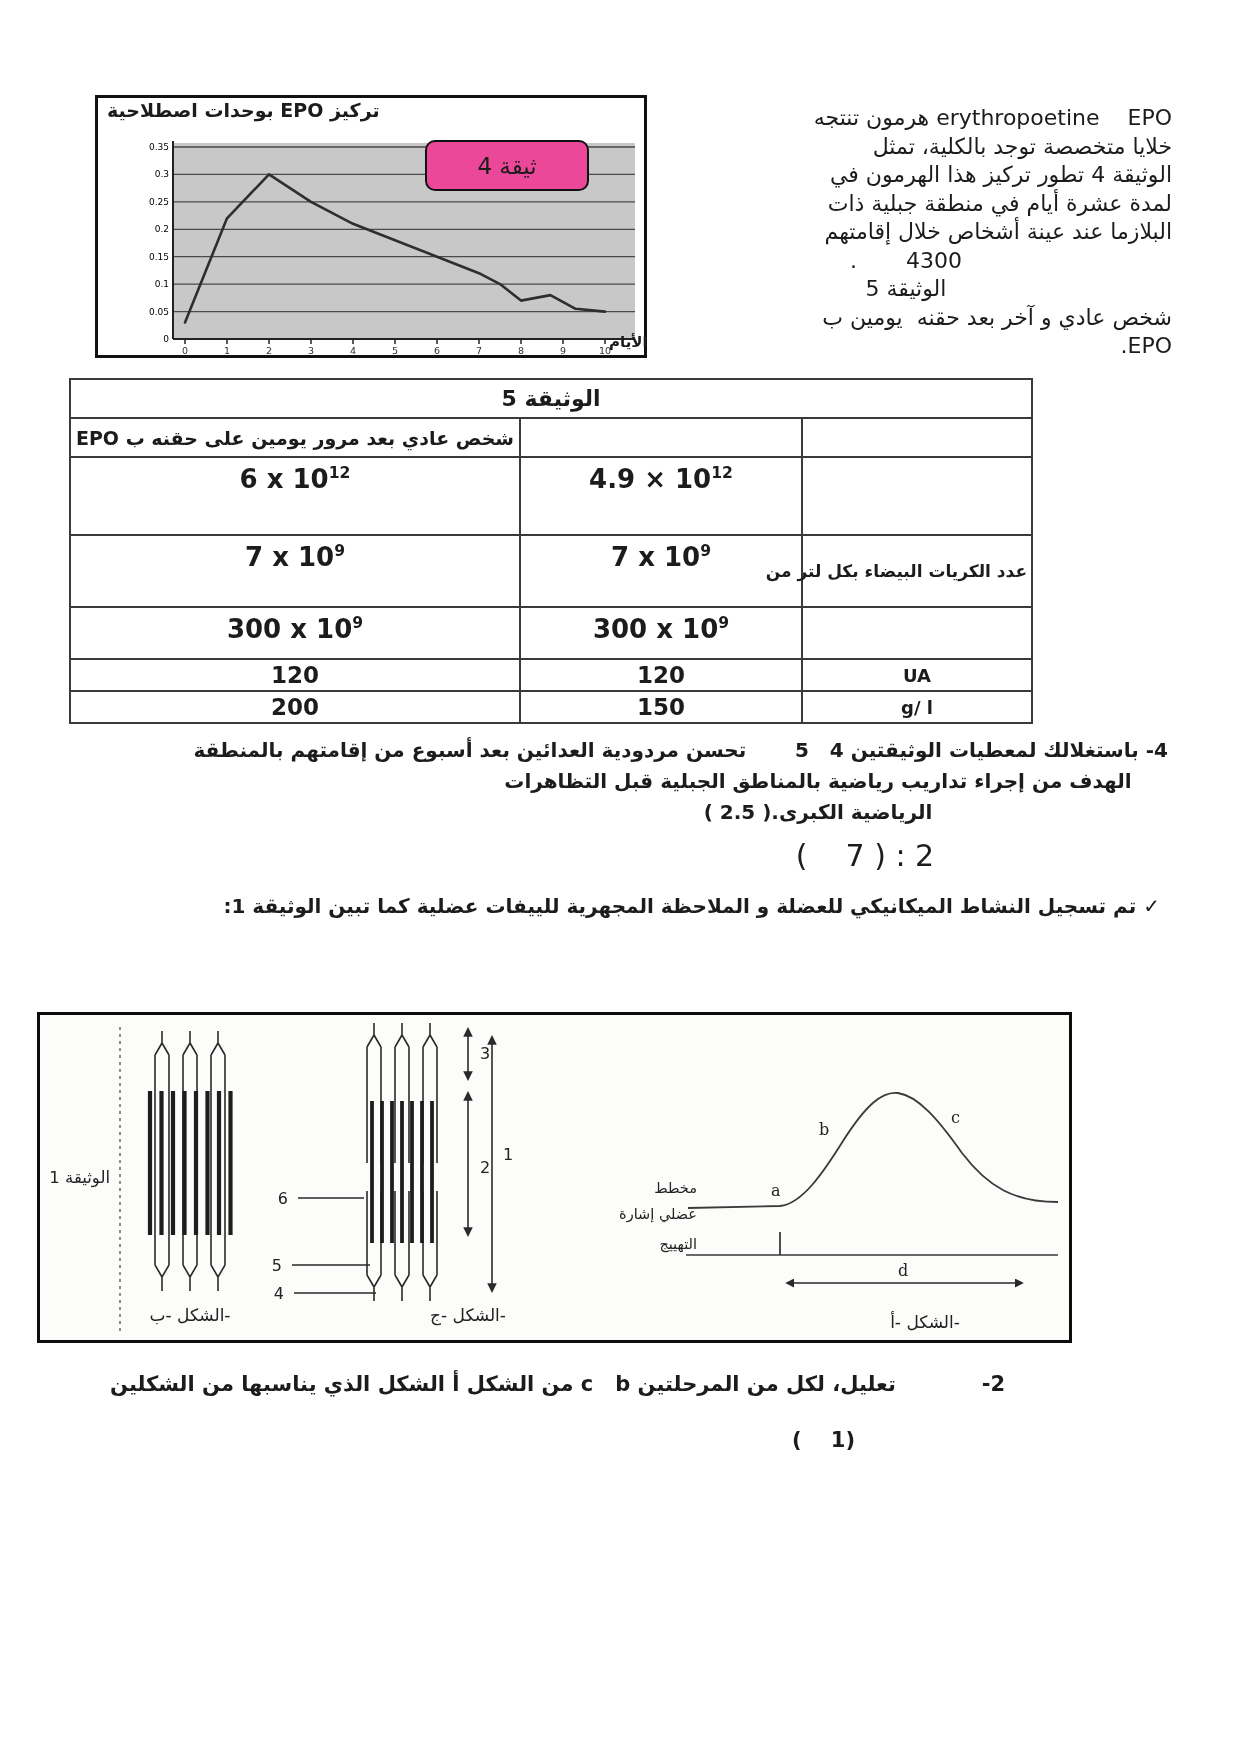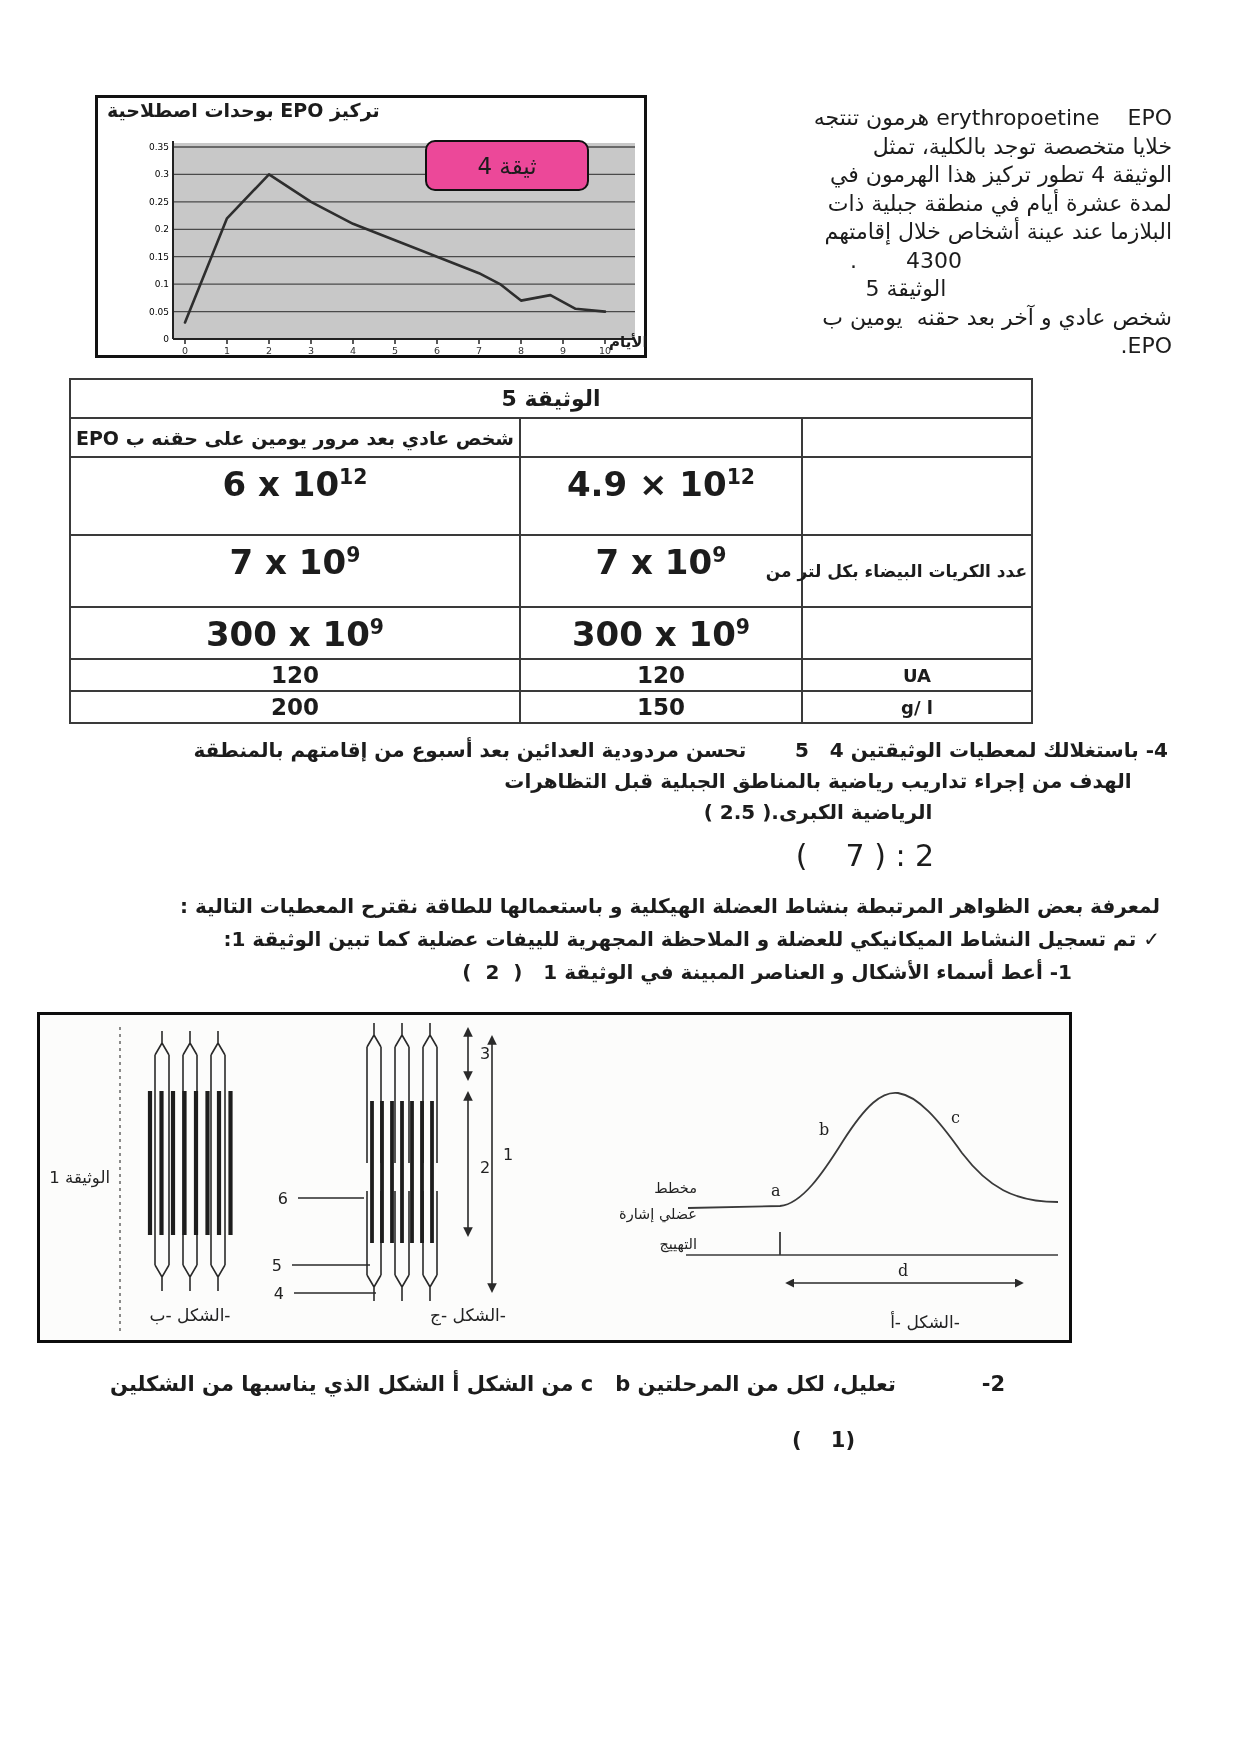--- a/index.html
+++ b/index.html
@@ -16,21 +16,21 @@
   #intro-right{left:640px;top:104px;width:532px;direction:rtl;text-align:right;font-size:22px;line-height:28.5px;}
   #intro-right .ir-line{white-space:pre;}
   #intro-right .ir-line:nth-child(6){text-align:center;}
   #intro-right .ir-line:nth-child(7){text-align:center;}
 
   
   #doc5{left:69px;top:378px;width:962px;border-collapse:collapse;table-layout:fixed;}
   #doc5 td{border:2px solid #3a3a3a;text-align:center;vertical-align:top;padding:2px 4px;overflow:visible;}
   #doc5 .t-title{font-size:22px;font-weight:bold;height:33px;vertical-align:middle;direction:rtl;}
   #doc5 .t-head{font-size:19px;font-weight:bold;height:33px;direction:rtl;vertical-align:middle;white-space:nowrap;}
-  #doc5 .num-big{font-size:34px;font-weight:bold;padding-top:6px;margin-top:11px;}
+  #doc5 .num-big{font-size:26px;font-weight:bold;padding-top:6px;margin-top:11px;}
   #doc5 .num-sm{font-size:23px;font-weight:bold;vertical-align:middle;}
   #doc5 .unit{font-size:18px;font-weight:bold;vertical-align:middle;}
   #doc5 .rtl-label{font-size:17px;font-weight:bold;direction:rtl;white-space:nowrap;vertical-align:middle;}
   #doc5 sup{font-size:60%;vertical-align:super;}
   .h-r1{height:78px;} .h-r2{height:72px;} .h-r3{height:52px;} .h-r4{height:27px;} .h-r5{height:29px;}
 
   
   #q4{left:70px;top:735px;width:1098px;direction:rtl;text-align:right;font-size:20px;font-weight:bold;line-height:31px;}
   #q4 .q4-l1{white-space:pre;}
   #q4 .q4-l2{margin-left:0;margin-right:0;text-align:center;width:700px;}
@@ -170,23 +170,21 @@
 </table>
 
 <div class="abs" id="q4">
   <div class="q4-l1">4- باستغلالك لمعطيات الوثيقتين 4   5       تحسن مردودية العدائين بعد أسبوع من إقامتهم بالمنطقة</div>
   <div class="q4-l2">الهدف من إجراء تداريب رياضية بالمناطق الجبلية قبل التظاهرات الرياضية الكبرى.(  2.5   )</div>
 </div>
 
 <div class="abs" id="sec2">(    7 ) : 2</div>
 
 <div class="abs" id="intro2">
-  <div>لمعرفة بعض الظواهر المرتبطة بنشاط العضلة الهيكلية و باستعمالها للطاقة نقترح المعطيات التالية :</div>
   <div>✓ تم تسجيل النشاط الميكانيكي للعضلة و الملاحظة المجهرية للييفات عضلية كما تبين الوثيقة 1:</div>
-  <div class="i2-l3">1- أعط أسماء الأشكال و العناصر المبينة في الوثيقة 1   (  2  )</div>
 </div>
 
 <div class="abs" id="fig1">
   <svg width="1029" height="325" viewBox="0 0 1029 325">
     <defs>
       <marker id="ah" viewBox="0 0 10 10" refX="8" refY="5" markerWidth="6" markerHeight="6" orient="auto-start-reverse">
         <path d="M0,0 L10,5 L0,10 z" fill="#2a2a2a"></path>
       </marker>
     </defs>
 

